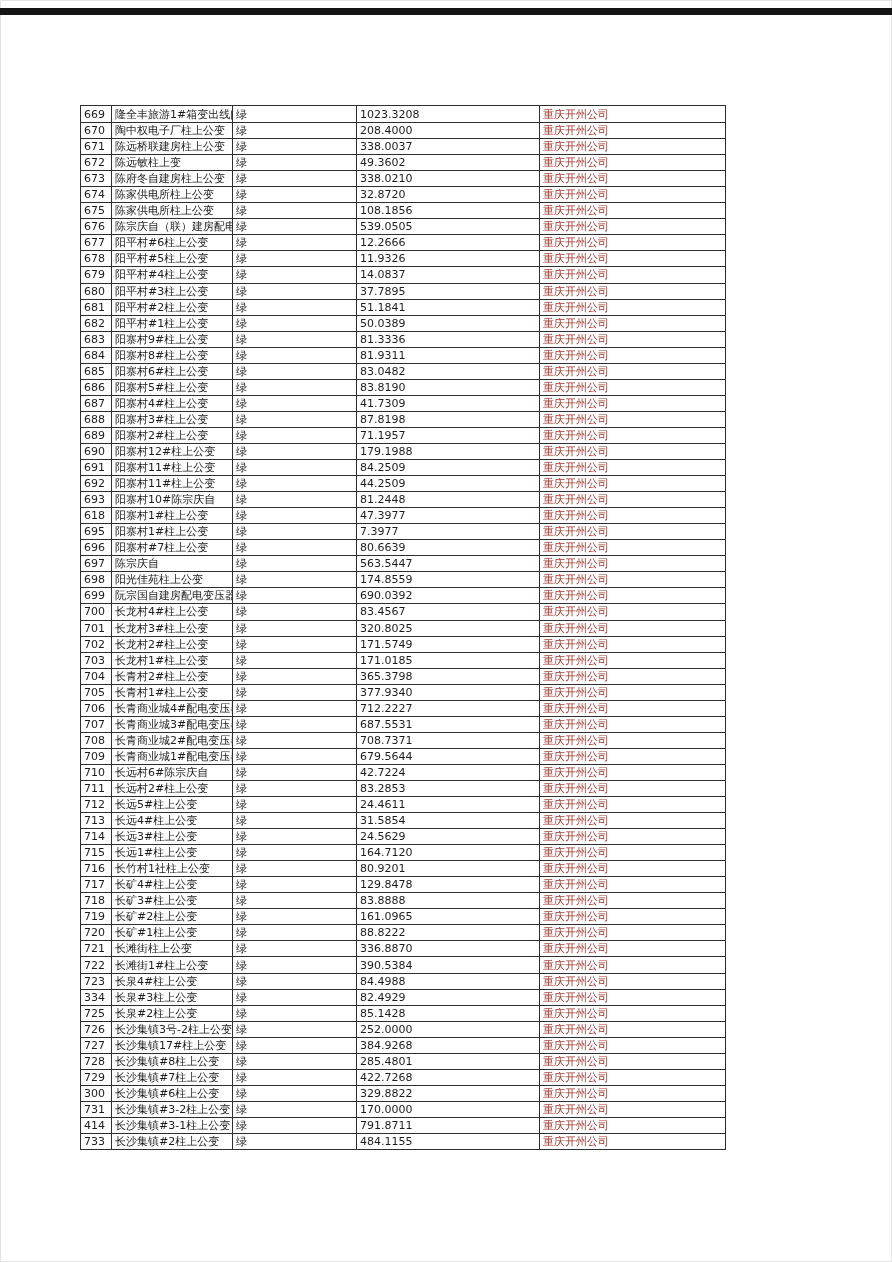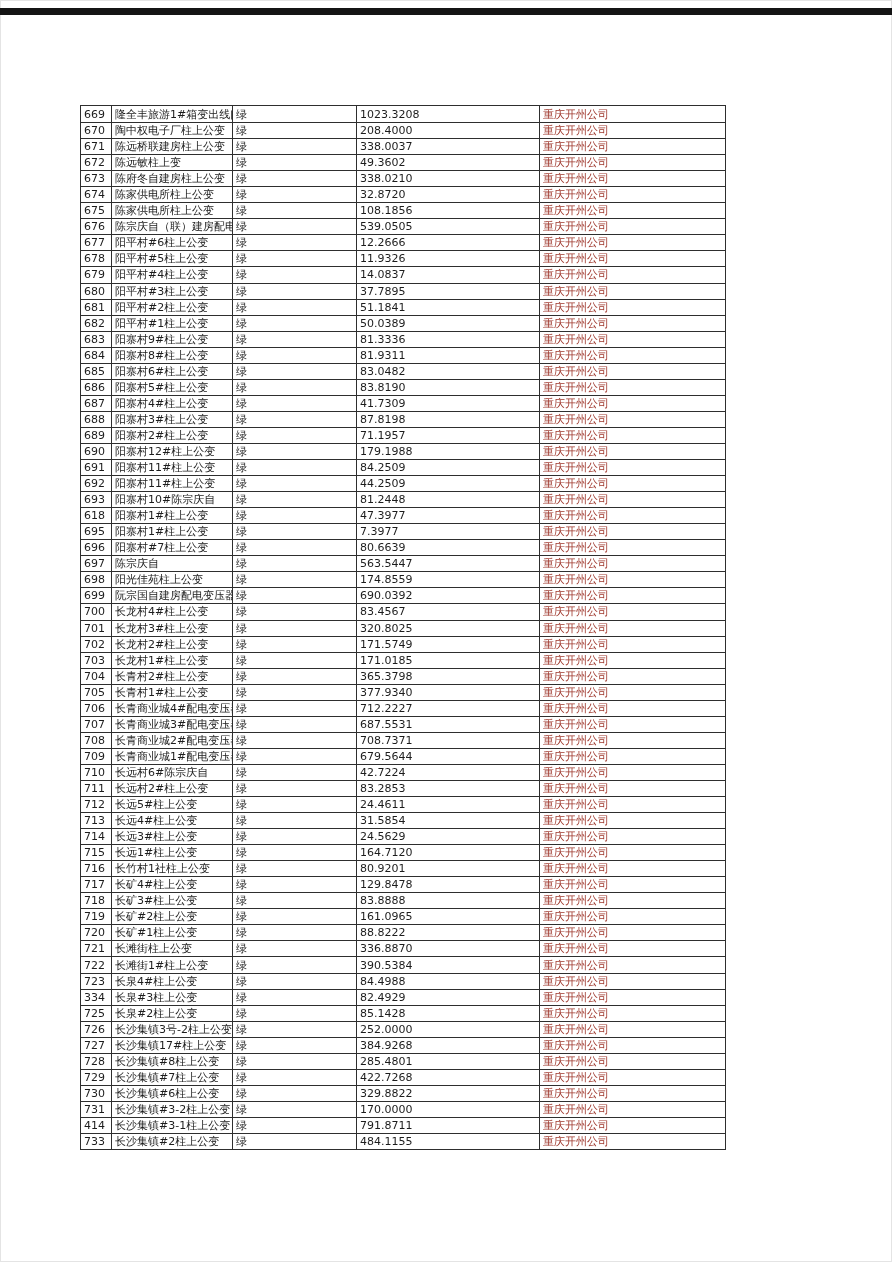--- a/index.html
+++ b/index.html
@@ -470,21 +470,21 @@
       <div class="td c4">重庆开州公司</div>
     </div>
     <div class="tr">
       <div class="td c0">729</div>
       <div class="td c1">长沙集镇#7柱上公变</div>
       <div class="td c2">绿</div>
       <div class="td c3">422.7268</div>
       <div class="td c4">重庆开州公司</div>
     </div>
     <div class="tr">
-      <div class="td c0">730</div>
+      <div class="td c0">300</div>
       <div class="td c1">长沙集镇#6柱上公变</div>
       <div class="td c2">绿</div>
       <div class="td c3">329.8822</div>
       <div class="td c4">重庆开州公司</div>
     </div>
     <div class="tr">
       <div class="td c0">731</div>
       <div class="td c1">长沙集镇#3-2柱上公变</div>
       <div class="td c2">绿</div>
       <div class="td c3">170.0000</div>

